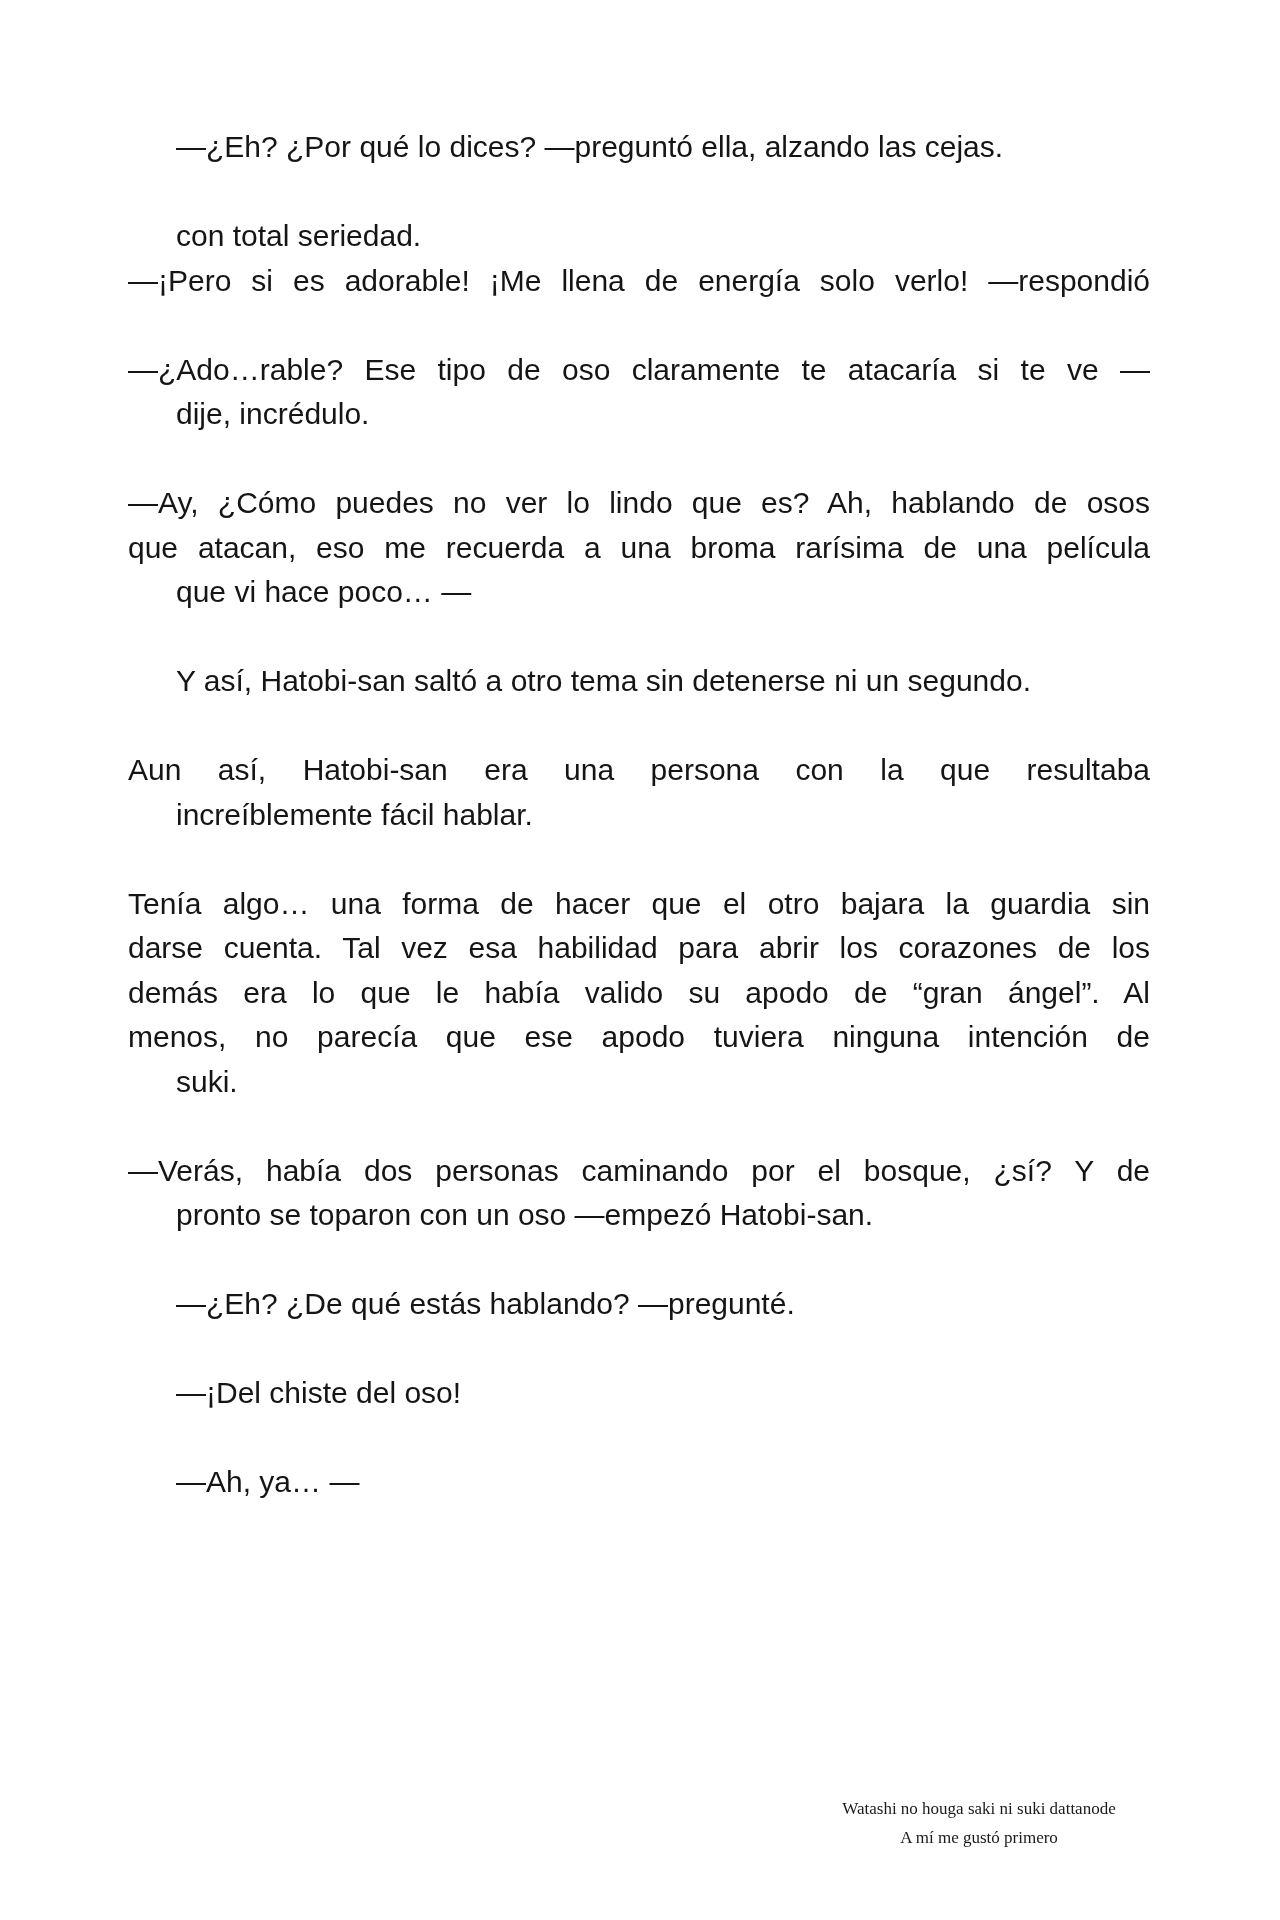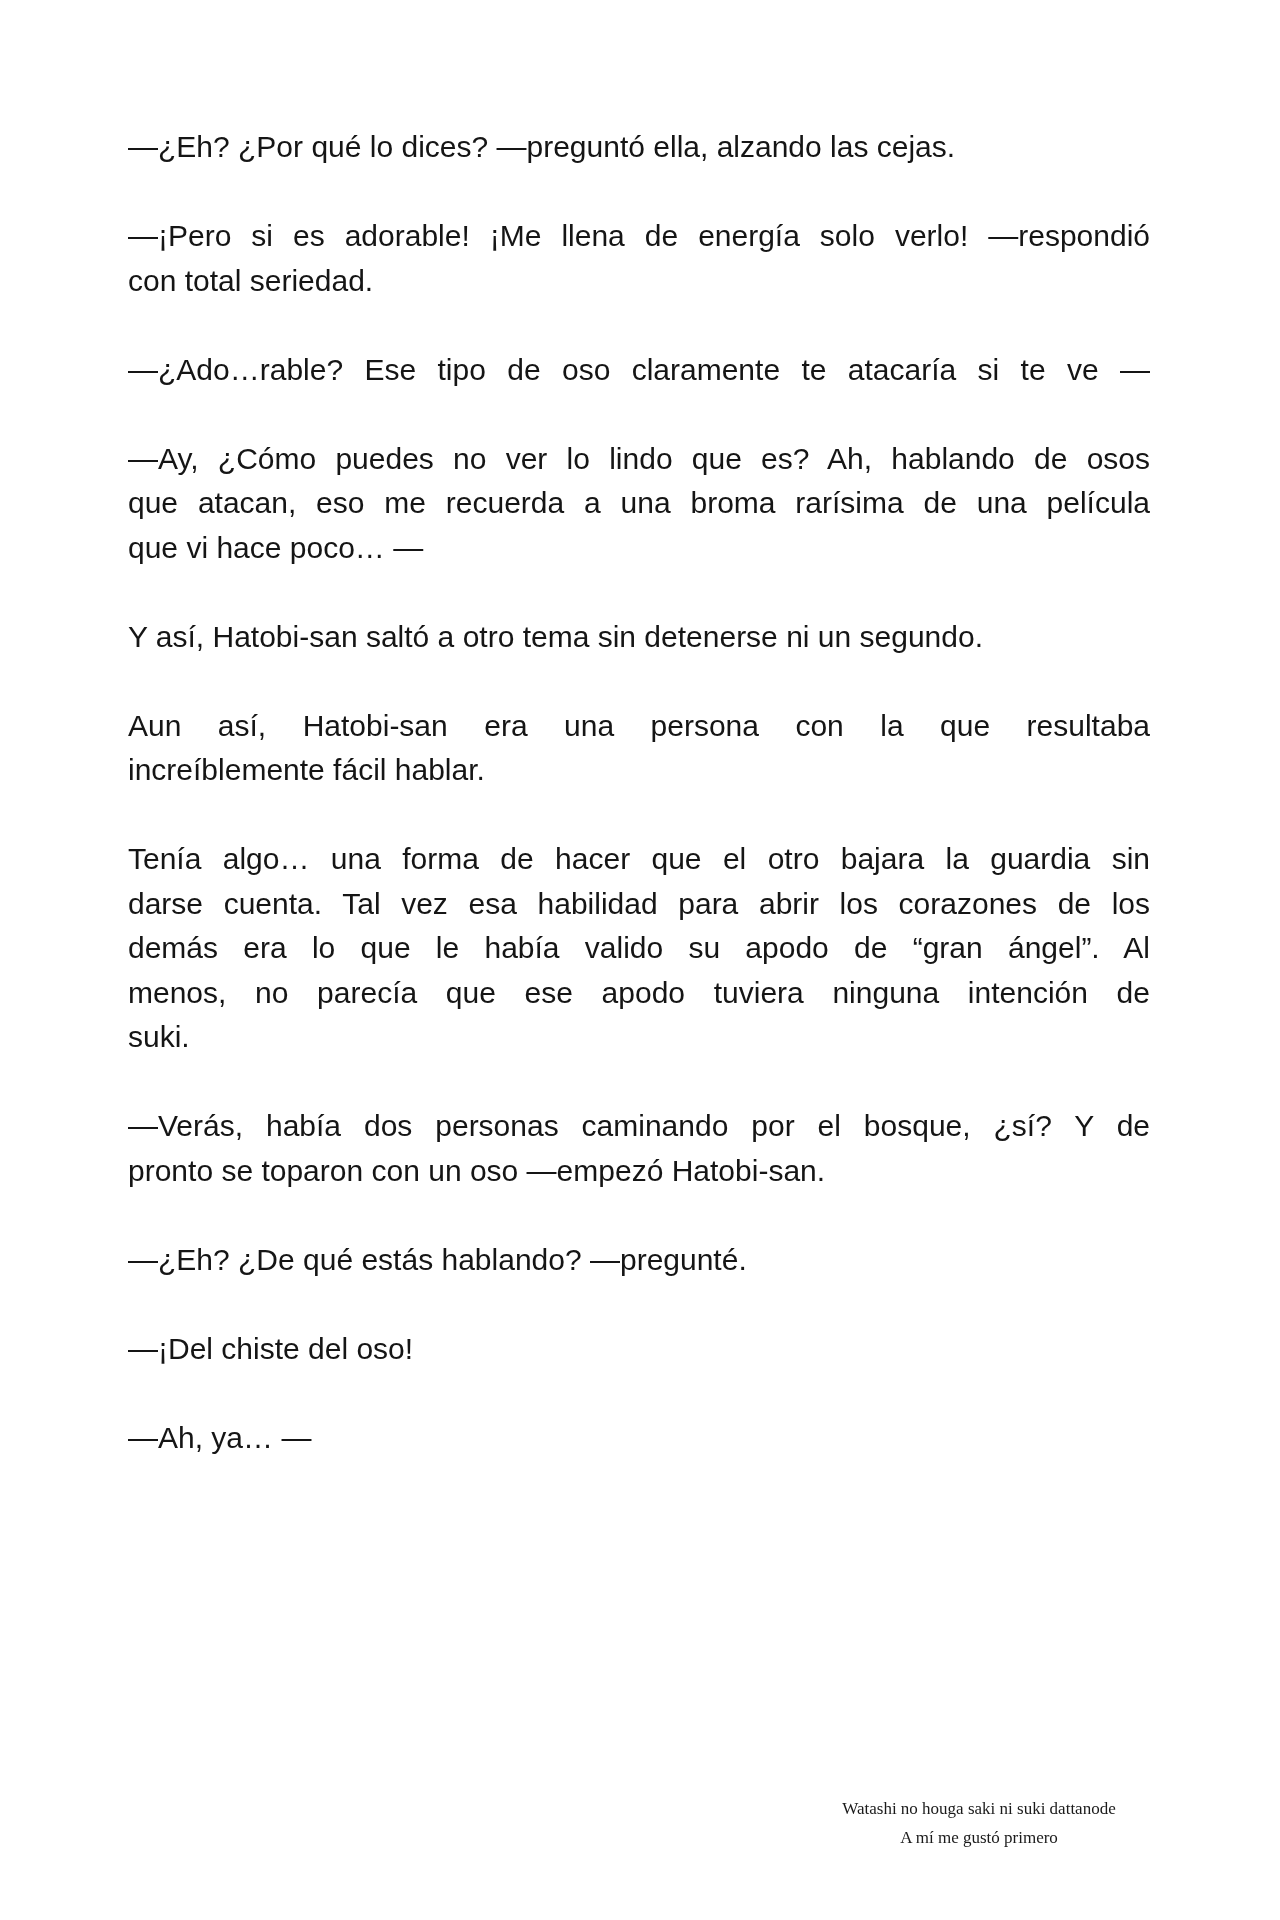--- a/index.html
+++ b/index.html
@@ -43,20 +43,21 @@
       height: 44.5px;
     }
     .line.justify {
       text-align: justify;
       text-align-last: justify;
       white-space: normal;
     }
     .line.last {
       text-align: right;
       text-align-last: left;
+      margin-left: 48px;
     }
     .footer {
       position: absolute;
       left: 729px;
       top: 1794px;
       width: 500px;
       text-align: center;
       font-family: "Liberation Serif", serif;
       font-size: 17px;
       line-height: 29px;
@@ -71,26 +72,27 @@
 
 <div class="page">
   <div class="body-text">
 
     <p class="para">
       <span class="line last">—¿Eh? ¿Por qué lo dices? —preguntó ella, alzando las cejas.</span>
     </p>
 
 
     <p class="para">
+      <span class="line last">con total seriedad.</span>
       <span class="line justify">—¡Pero si es adorable! ¡Me llena de energía solo verlo! —respondió</span>
-      <span class="line last">con total seriedad.</span>
     </p>
 
     <p class="para">
       <span class="line justify">—¿Ado…rable? Ese tipo de oso claramente te atacaría si te ve —</span>
+      <span class="line last">dije, incrédulo.</span>
     </p>
 
     <p class="para">
       <span class="line justify">—Ay, ¿Cómo puedes no ver lo lindo que es? Ah, hablando de osos</span>
       <span class="line justify">que atacan, eso me recuerda a una broma rarísima de una película</span>
       <span class="line last">que vi hace poco… —</span>
     </p>
 
     <p class="para">
       <span class="line last">Y así, Hatobi-san saltó a otro tema sin detenerse ni un segundo.</span>

